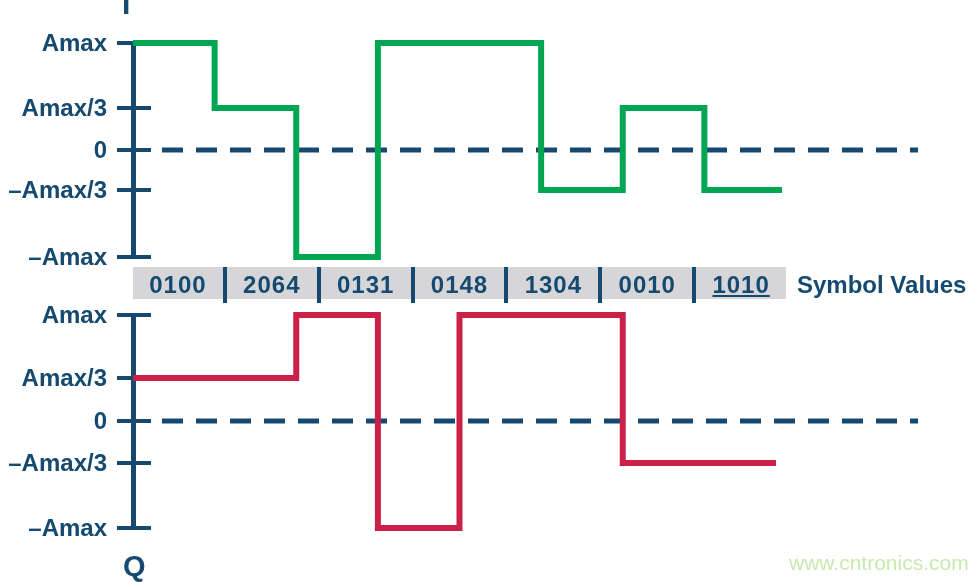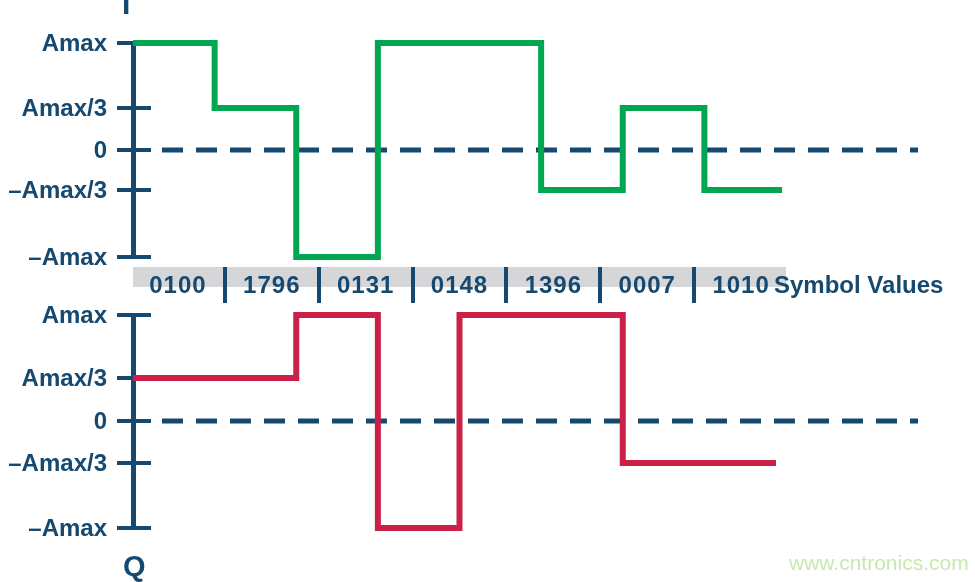--- a/index.html
+++ b/index.html
@@ -30,39 +30,39 @@
   #i-label{
     left:122px;top:-13px;
     font-size:30px;
   }
   #q-label{
     left:123px;top:550px;
     font-size:29px;
   }
   #symbol-bar{
     left:133px;top:267px;
-    width:653px;height:20px;
+    width:653px;height:32px;
     background:#d6d6d8;
     display:flex;
   }
   .symbol-cell{
     flex:1 1 0;
     height:36px;
     line-height:36px;
     text-align:center;
     font-size:24px;
     font-weight:bold;
     color:#16496f;
     letter-spacing:1px;
     border-right:4px solid #16496f;
     box-sizing:border-box;
   }
-  .symbol-cell:last-child{border-right:none;}
+  .symbol-cell:last-child{border-right:none;text-decoration:underline;}
   #symbol-caption{
-    left:774px;top:267px;
+    left:797px;top:267px;
     height:36px;line-height:36px;
     font-size:24px;
   }
   #watermark{
     left:789px;top:551px;
     font-size:21px;
     color:#c8e9ae;
     font-weight:normal;
   }
   #wave-svg{left:0;top:0;pointer-events:none;}
@@ -77,25 +77,25 @@
   <div id="top-axis-labels">
       <div class="axis-label" style="top: 28px;">Amax</div>
       <div class="axis-label" style="top: 93px;">Amax/3</div>
       <div class="axis-label" style="top: 135px;">0</div>
       <div class="axis-label" style="top: 175px;">–Amax/3</div>
       <div class="axis-label" style="top: 242px;">–Amax</div>
     </div>
 
   <div class="abs" id="symbol-bar">
       <div class="symbol-cell">0100</div>
-      <div class="symbol-cell">1796</div>
+      <div class="symbol-cell">2064</div>
       <div class="symbol-cell">0131</div>
       <div class="symbol-cell">0148</div>
-      <div class="symbol-cell">1396</div>
-      <div class="symbol-cell">0007</div>
+      <div class="symbol-cell">1304</div>
+      <div class="symbol-cell">0010</div>
       <div class="symbol-cell">1010</div>
     </div>
 
   <div class="abs navy-text" id="symbol-caption">Symbol Values</div>
 
   <div id="bottom-axis-labels">
       <div class="axis-label" style="top: 300px;">Amax</div>
       <div class="axis-label" style="top: 363px;">Amax/3</div>
       <div class="axis-label" style="top: 406px;">0</div>
       <div class="axis-label" style="top: 448px;">–Amax/3</div>

